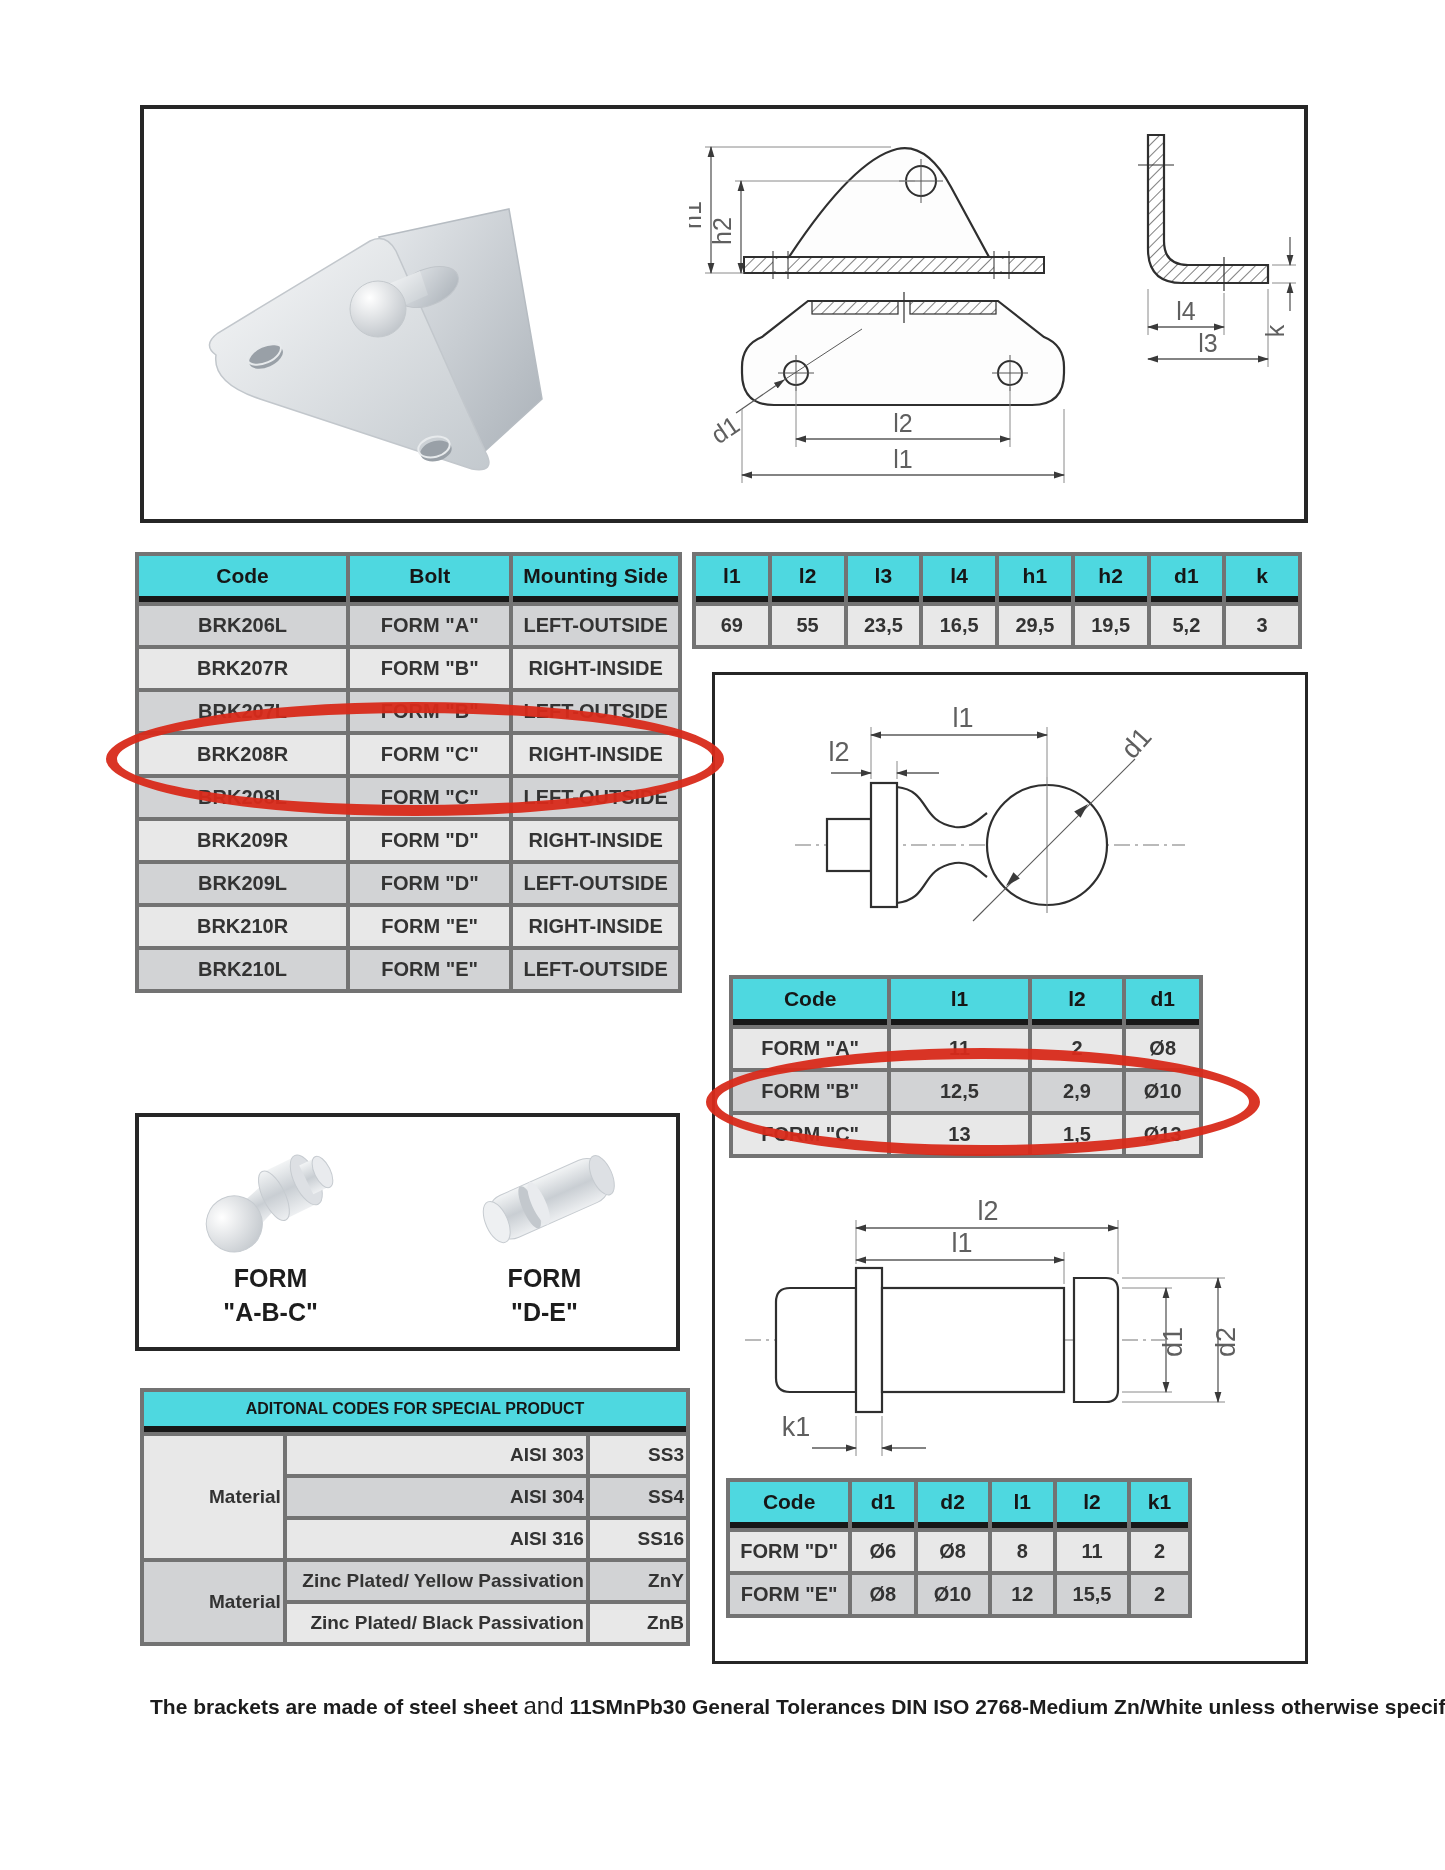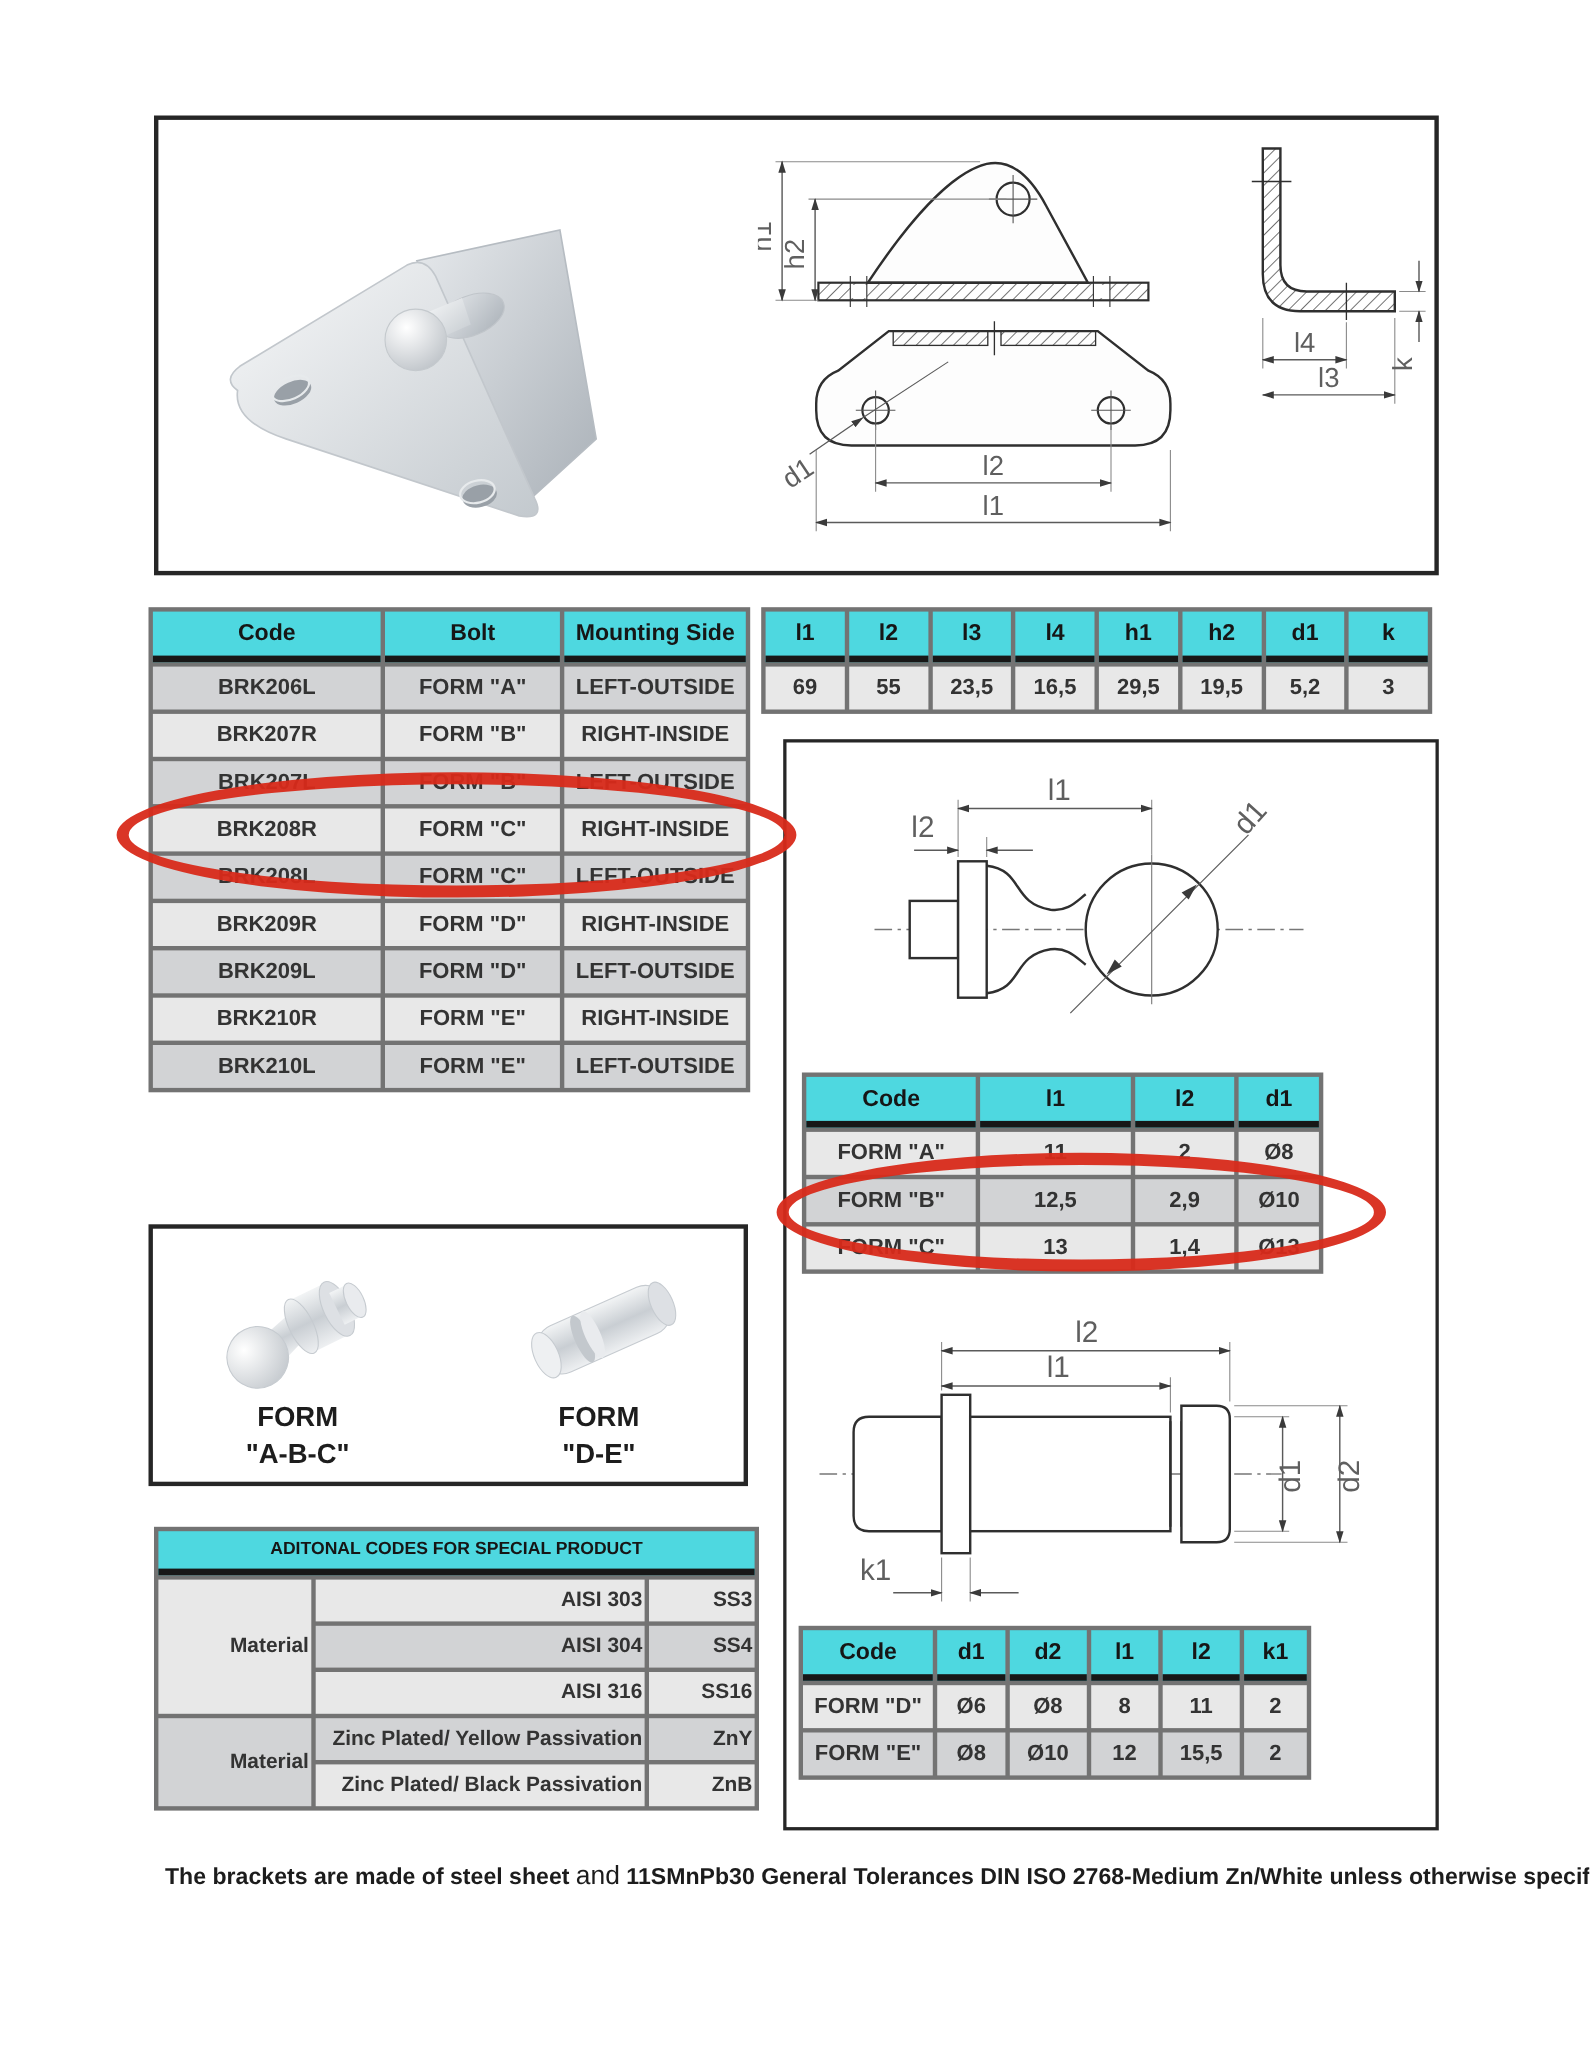--- a/index.html
+++ b/index.html
@@ -34,21 +34,21 @@
   #ellipse-brk207l{left:106px;top:702px;width:596px;height:92px;}
   #ellipse-formb{left:706px;top:1048px;width:532px;height:86px;}
 
   
   text.dim{font-family:"Liberation Sans",sans-serif;font-size:25px;fill:#5f5f5f;}
   text.dim2{font-family:"Liberation Sans",sans-serif;font-size:27px;fill:#5f5f5f;}
 
   
   .caption{position:absolute;width:100%;text-align:center;font-weight:700;font-size:25px;
            color:#1d1d1d;line-height:34px;}
-  .fig{position:absolute;top:10px;height:100%;width:49%;}
+  .fig{position:absolute;top:0;height:100%;width:49%;}
   #fig-abc{left:0;} #fig-de{left:51%;}
 
   
   #footer{left:150px;top:1692px;width:1180px;font-size:21px;font-weight:700;color:#1c1c1c;
           white-space:nowrap;}
   #footer .mid{font-weight:400;font-size:24px;text-align:center;}
 </style>
 </head>
 <body>
 
@@ -306,21 +306,21 @@
       </tr>
       <tr class="alt">
         <td>FORM "B"</td>
         <td>12,5</td>
         <td>2,9</td>
         <td>Ø10</td>
       </tr>
       <tr>
         <td>FORM "C"</td>
         <td>13</td>
-        <td>1,4</td>
+        <td>1,5</td>
         <td>Ø13</td>
       </tr>
     </tbody>
       </table>
 
     <svg class="abs" style="left:5px;top:515px;" width="560" height="280" viewBox="0 0 560 280">
       <defs>
         <marker id="pn-ar" markerWidth="12" markerHeight="10" refX="10" refY="4" orient="auto-start-reverse" markerUnits="userSpaceOnUse">
           <path d="M0,0.6 L11,4 L0,7.4 Z" fill="#3a3a3a"></path>
         </marker>

